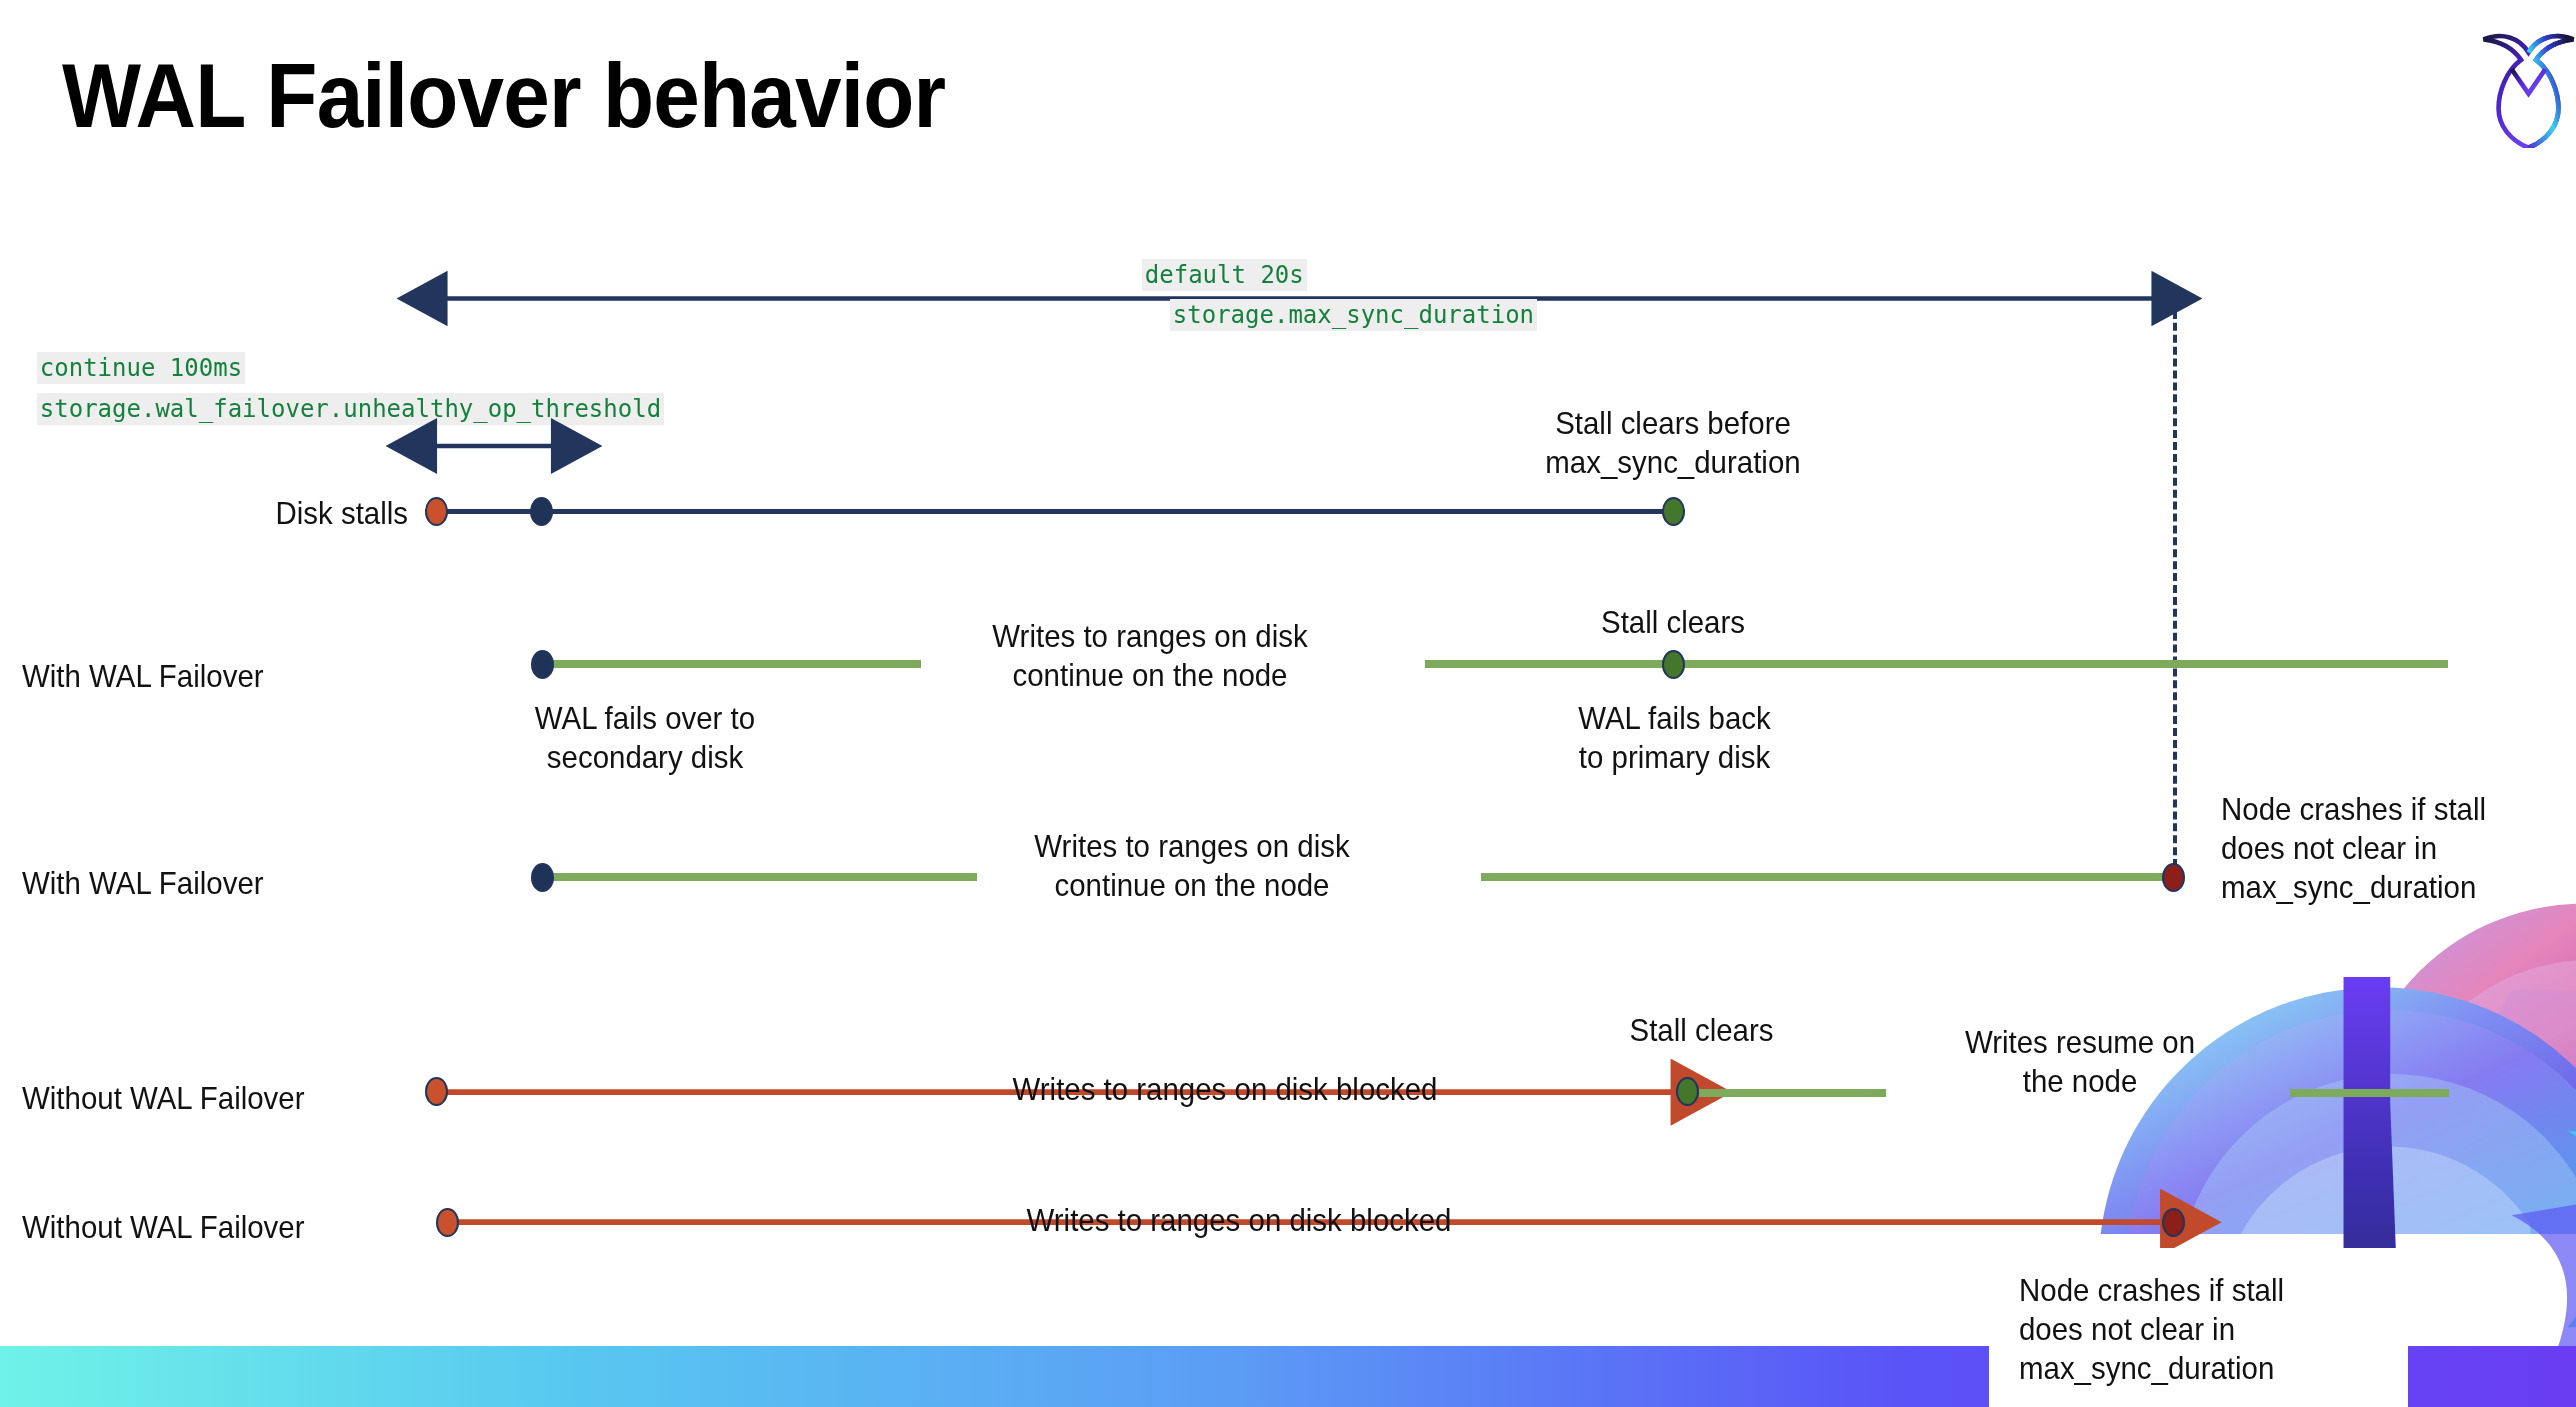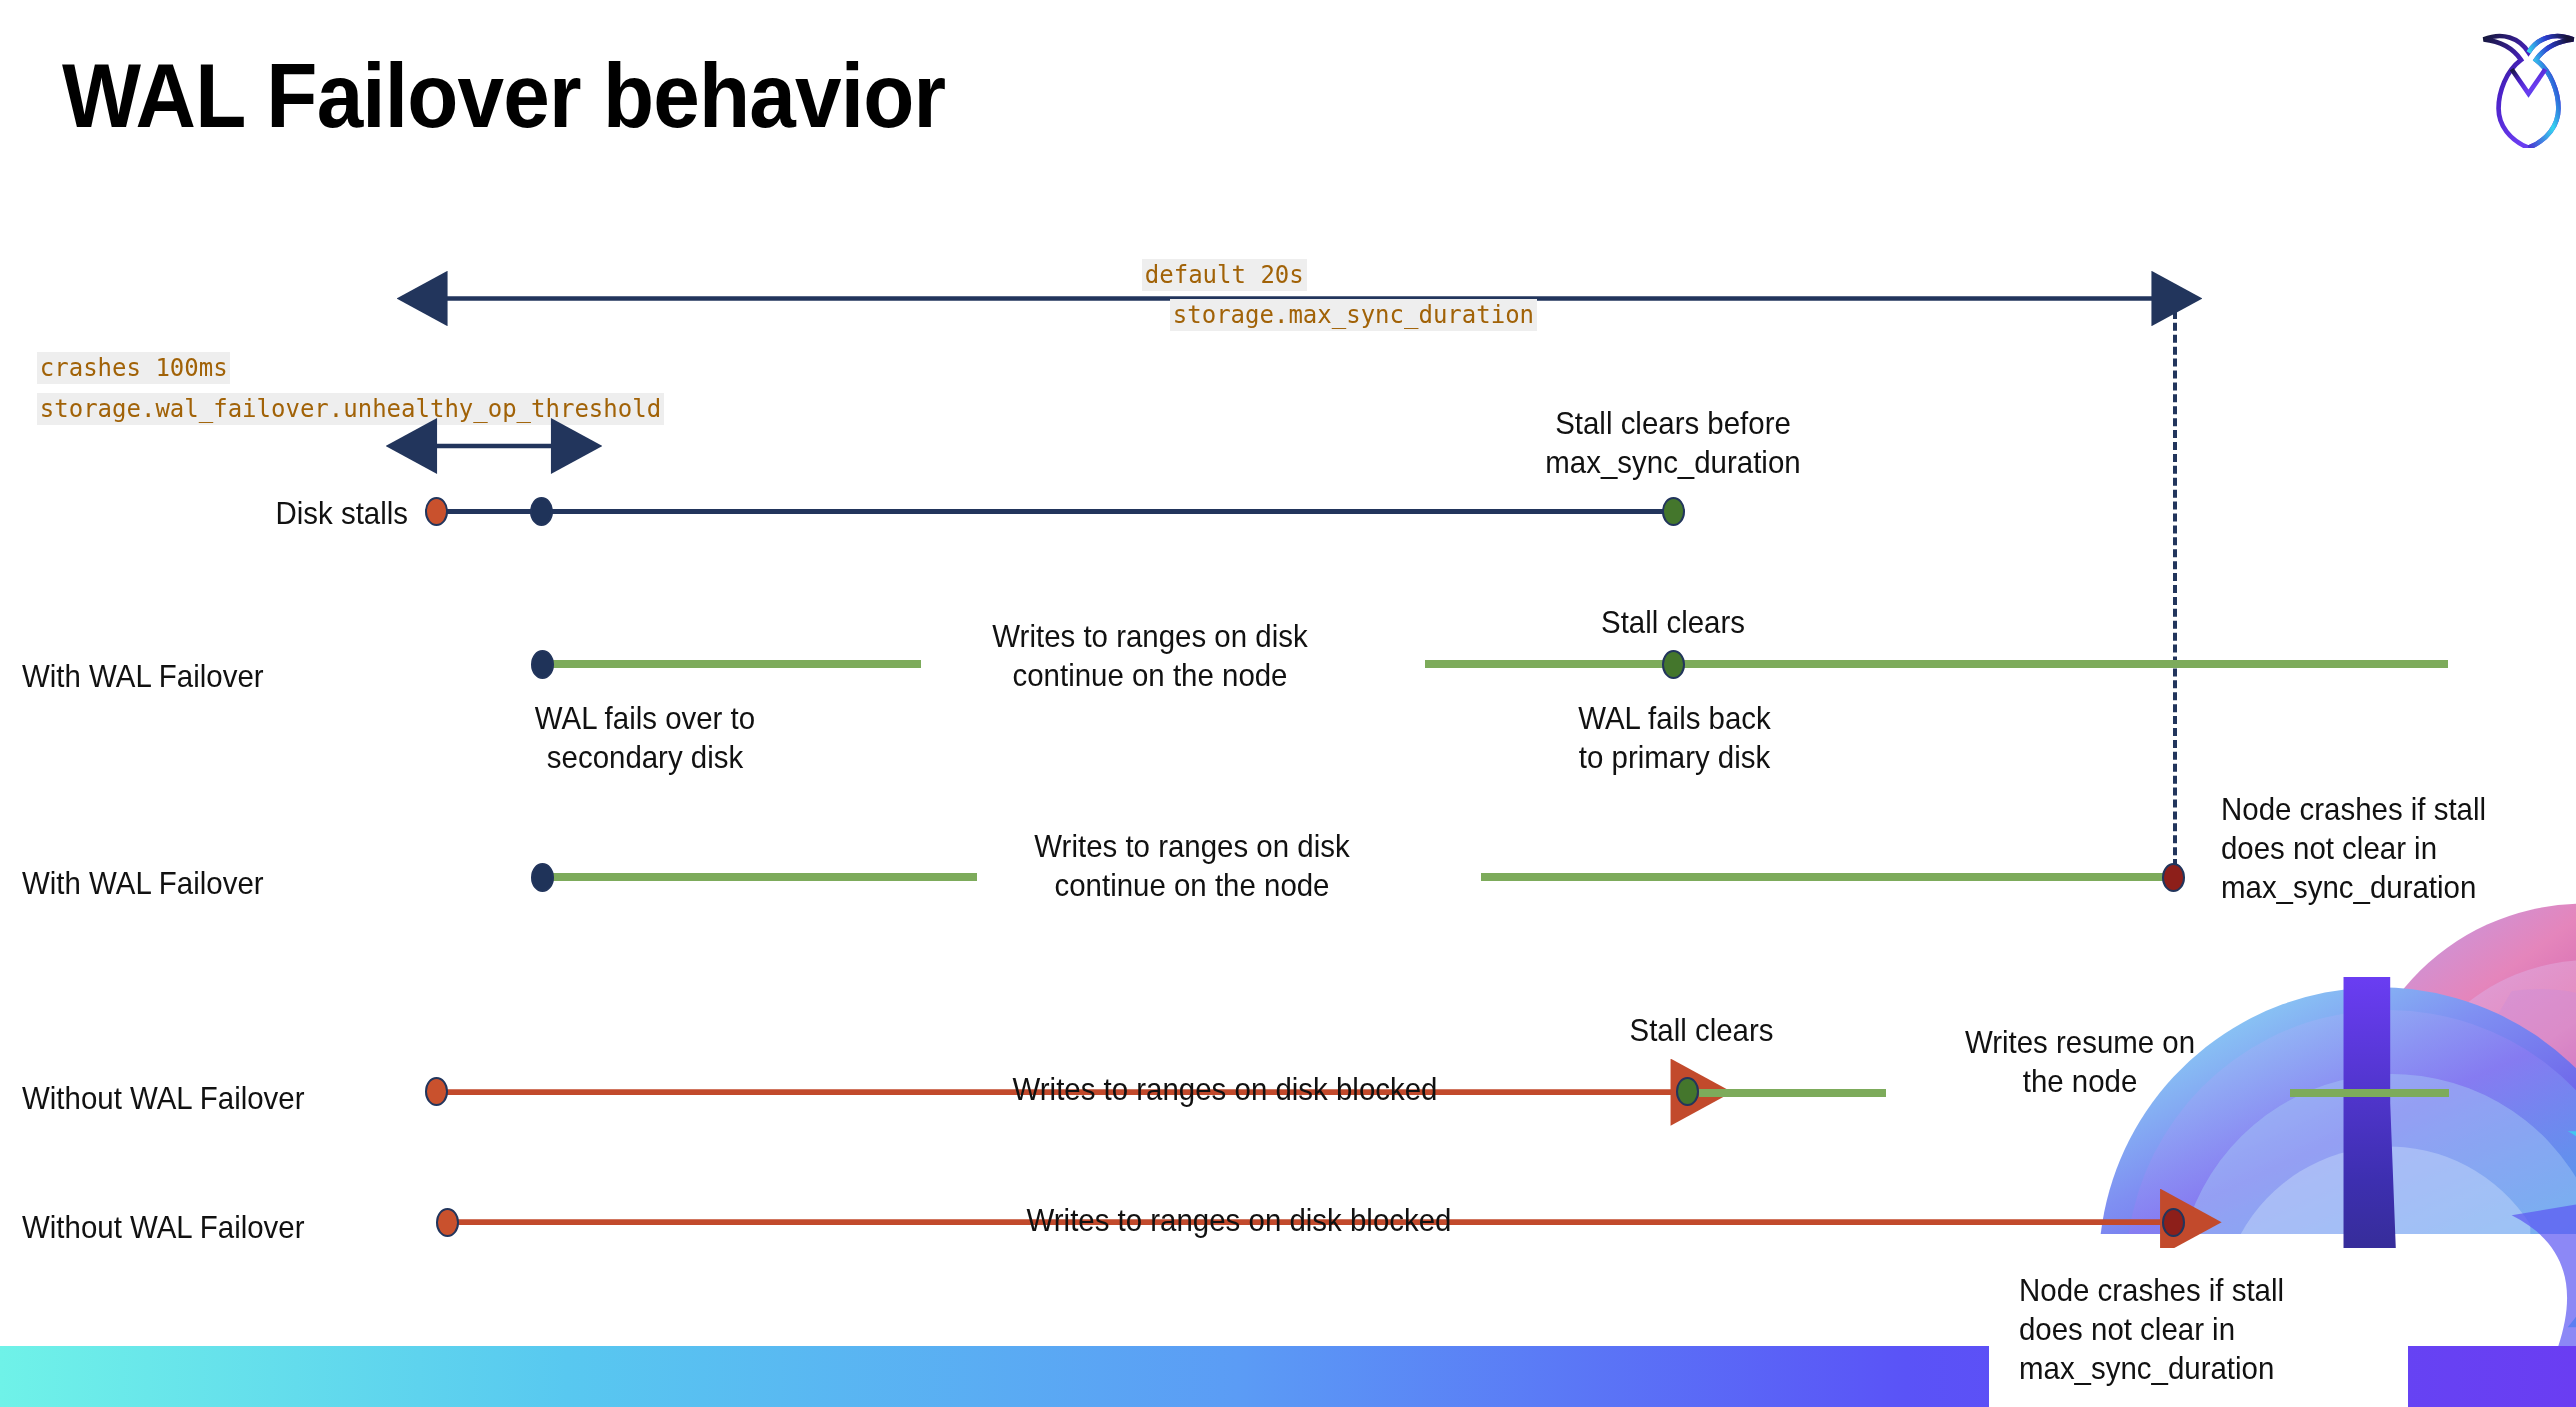--- a/index.html
+++ b/index.html
@@ -59,21 +59,21 @@
     width: 2576px;
     height: 62px;
     background: linear-gradient(90deg, #6ff2e8 0%, #58c8f0 22%, #5b9cf5 48%, #5a53f7 74%, #6a3df2 100%);
   }
 
   
   .code-chip {
     position: absolute;
     font-family: "DejaVu Sans Mono", "Liberation Mono", monospace;
     font-size: 24px;
-    color: #a16207;
+    color: #15803d;
     background: #eeeeee;
     white-space: nowrap;
     padding: 0.9px 2.8px;
     line-height: 1.25;
   }
   .row-label {
     position: absolute;
     font-size: 32px;
     color: #111111;
     white-space: nowrap;
@@ -226,21 +226,21 @@
       </marker>
     </defs>
     <line x1="14" y1="20" x2="1866" y2="20" stroke="#22355c" stroke-width="5" marker-start="url(#mk-l)" marker-end="url(#mk-r)"></line>
   </svg>
 
   <div class="code-chip" style="left:1142px; top:259px;">default 20s</div>
   <div class="code-chip" style="left:1142px; top:299px;margin-left:28px;">storage.max_sync_duration</div>
 
   <div class="vdash" style="left:2173px; top:299px; height:580px;"></div>
 
-  <div class="code-chip" style="left:37px; top:352px;">crashes 100ms</div>
+  <div class="code-chip" style="left:37px; top:352px;">continue 100ms</div>
   <div class="code-chip" style="left:37px; top:393px;">storage.wal_failover.unhealthy_op_threshold</div>
 
   <svg class="arrow" style="left:419px; top:432px; width:150px; height:28px;" viewBox="0 0 160 30" width="150" height="28">
     <line x1="14" y1="15" x2="146" y2="15" stroke="#22355c" stroke-width="5" marker-start="url(#mk-l)" marker-end="url(#mk-r)"></line>
   </svg>
 
   <div class="row-label right" style="left:221px; top:495px; text-align:right; width:187px;">Disk stalls</div>
 
   <div class="seg navy" style="left:436px; top:509px; width:1238px;"></div>
   <div class="dot red" style="left:425px; top:497px;"></div>

